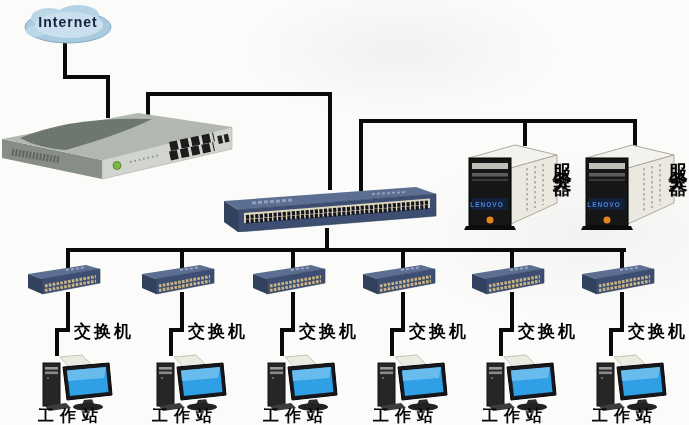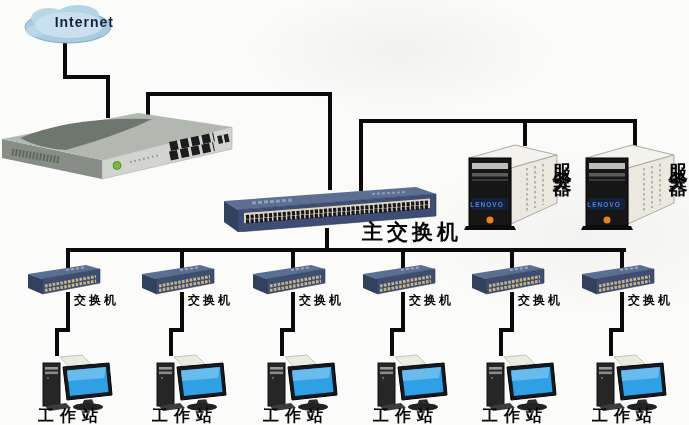--- a/index.html
+++ b/index.html
@@ -9,27 +9,27 @@
       radial-gradient(220px 90px at 58% 12%, #f1f1ef 0%, rgba(241,241,239,0) 70%),
       radial-gradient(260px 120px at 85% 55%, #f2f2f0 0%, rgba(242,242,240,0) 70%),
       #fbfbfa;
     font-family:"Liberation Serif","DejaVu Serif",serif;
   }
   .ln{position:absolute;background:var(--line,#0a0a0a);}
   .ln.v{width:4px;}
   .ln.h{height:4px;}
   .dev{position:absolute;display:block;}
   .lbl{position:absolute;font-weight:bold;color:var(--label,#050505);white-space:nowrap;}
-  .internet-lbl{width:92px;text-align:right;font-size:14px;letter-spacing:1px;
+  .internet-lbl{width:92px;text-align:center;font-size:14px;letter-spacing:1px;
     color:#16213e;font-family:"Liberation Sans","DejaVu Sans",sans-serif;}
   .router-lbl{font-size:24px;letter-spacing:10px;}
   .main-lbl{font-size:21px;letter-spacing:4px;}
   .srv-lbl{font-size:19px;letter-spacing:0;writing-mode:vertical-rl;text-orientation:upright;
     line-height:22px;letter-spacing:7px;}
-  .sw-lbl{font-size:12px;letter-spacing:3px;}
+  .sw-lbl{font-size:17px;letter-spacing:3px;margin-top:28px;}
   .ws-lbl{font-size:16px;letter-spacing:6px;width:84px;text-align:left;}
   .brand-lbl{position:absolute;width:34px;text-align:center;font-size:6.5px;letter-spacing:1px;
     color:var(--lenovo,#4a86d8);font-family:"Liberation Sans","DejaVu Sans",sans-serif;font-weight:bold;}
   .col{position:absolute;top:248px;width:140px;height:177px;}
 </style>
 </head>
 <body>
 
 <div class="stage">
 
@@ -128,21 +128,20 @@
     </svg>
   <div class="lbl internet-lbl" style="left:22px;top:14px">Internet</div>
 
   <svg class="dev" style="left:2px;top:108px;width:232px;height:72px">
       <use href="#sym-router" width="100%" height="100%"></use>
     </svg>
 
   <svg class="dev" style="left:222px;top:186px;width:216px;height:46px">
       <use href="#sym-mainswitch" width="100%" height="100%"></use>
     </svg>
-  <div class="lbl main-lbl" style="left:362px;top:218px">主交换机</div>
 
   <svg class="dev" style="left:463px;top:140px;width:96px;height:90px">
       <use href="#sym-server" width="100%" height="100%"></use>
     </svg>
   <div class="brand-lbl" style="left:470px;top:201px">LENOVO</div>
   <div class="lbl srv-lbl" style="left:551px;top:149px">服务器</div>
 
   <svg class="dev" style="left:580px;top:140px;width:96px;height:90px">
       <use href="#sym-server" width="100%" height="100%"></use>
     </svg>

